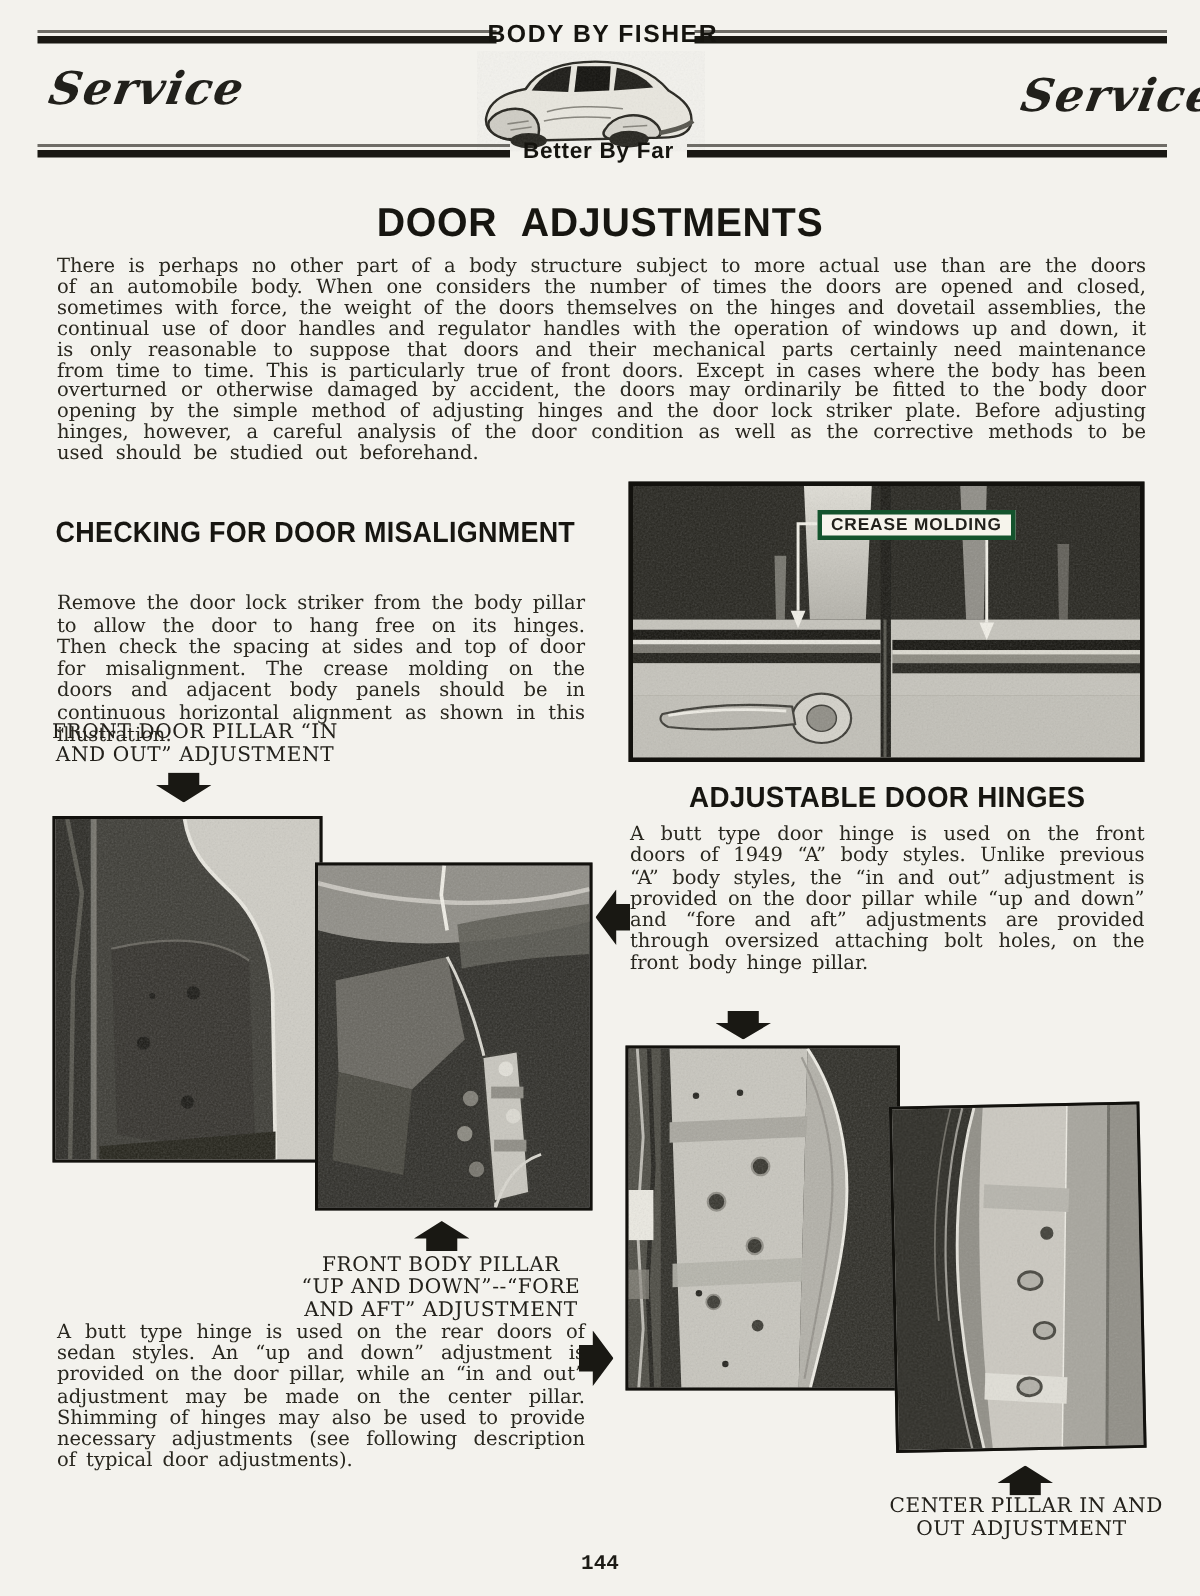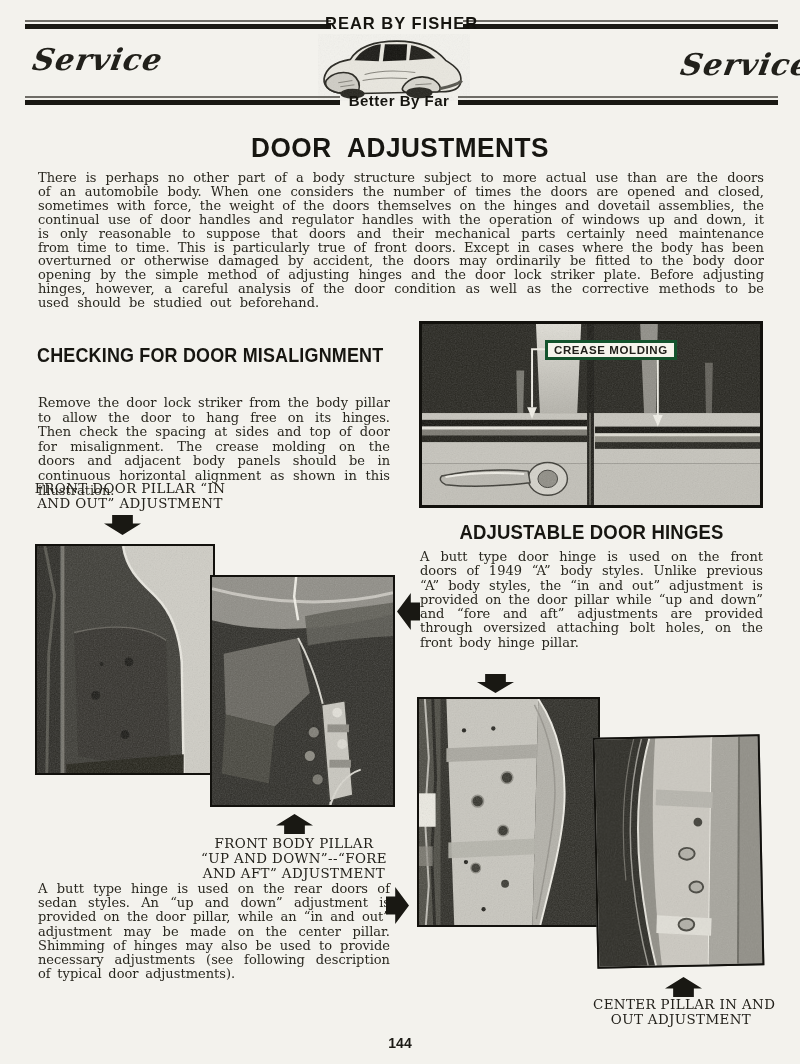--- a/index.html
+++ b/index.html
@@ -34,21 +34,21 @@
   .squeeze-c{transform:scaleX(.95);transform-origin:center;}
   .body-text{
     font-size:13px;line-height:13.9px;text-align:justify;word-spacing:2.6px;
     color:#29271f;
   }
   .caption{
     font-size:13.4px;line-height:15.2px;letter-spacing:.4px;color:#23211b;
     text-align:center;white-space:nowrap;
   }
   .pagenum{
-    font-family:Liberation Sans, sans-serif;font-weight:bold;font-size:14px;
+    font-family:Liberation Mono, monospace;font-weight:bold;font-size:14px;
     text-align:center;color:#1c1b16;
   }
   
   .arrow{position:absolute;background:#191813;}
   .arrow.down{clip-path:polygon(22% 0,78% 0,78% 42%,100% 42%,50% 100%,0 42%,22% 42%);}
   .arrow.up{clip-path:polygon(50% 0,100% 58%,78% 58%,78% 100%,22% 100%,22% 58%,0 58%);}
   .arrow.left{clip-path:polygon(0 50%,60% 0,60% 26%,100% 26%,100% 74%,60% 74%,60% 100%);}
   .arrow.right{clip-path:polygon(100% 50%,40% 0,40% 26%,0 26%,0 74%,40% 74%,40% 100%);}
   
   .photo{position:absolute;border:2px solid #12110d;background:#777;box-sizing:border-box;}
@@ -74,21 +74,21 @@
 <div class="page">
 
   <div class="abs dbl" style="left:25px;top:20px;width:306px;">
       <div class="thin"></div>
       <div class="thick"></div>
     </div>
   <div class="abs dbl" style="left:463px;top:20px;width:315px;">
       <div class="thin"></div>
       <div class="thick"></div>
     </div>
-  <div class="abs brand" style="left:325px;top:14px;width:145px;text-align:center;font-size:16.5px;letter-spacing:1px;">REAR BY FISHER</div>
+  <div class="abs brand" style="left:325px;top:14px;width:145px;text-align:center;font-size:16.5px;letter-spacing:1px;">BODY BY FISHER</div>
 
   <div class="abs script" style="left:33px;top:42px;">Service</div>
   <div class="abs script" style="left:681px;top:47px;">Service</div>
 
   <div class="abs" style="left:318px;top:34px;width:152px;height:66px;">
     <svg viewBox="0 0 150 66">
       <g stroke="#26251f" stroke-width="1.6" fill="#e9e7df">
         <path d="M6,44 C8,32 20,27 32,25 C40,12 58,7 78,7 C100,7 116,14 126,26 C136,32 142,38 141,47 C140,55 132,57 122,57 L30,59 C14,59 5,53 6,44 Z"></path>
         <path d="M8,46 C14,38 26,36 34,40 C40,44 42,50 40,57 L20,58 C10,56 6,51 8,46 Z" fill="#cfcdc5"></path>
         <path d="M84,52 C90,42 104,40 114,45 C122,50 122,56 118,57 L88,58 C84,57 82,55 84,52 Z" fill="#d8d6ce"></path>

